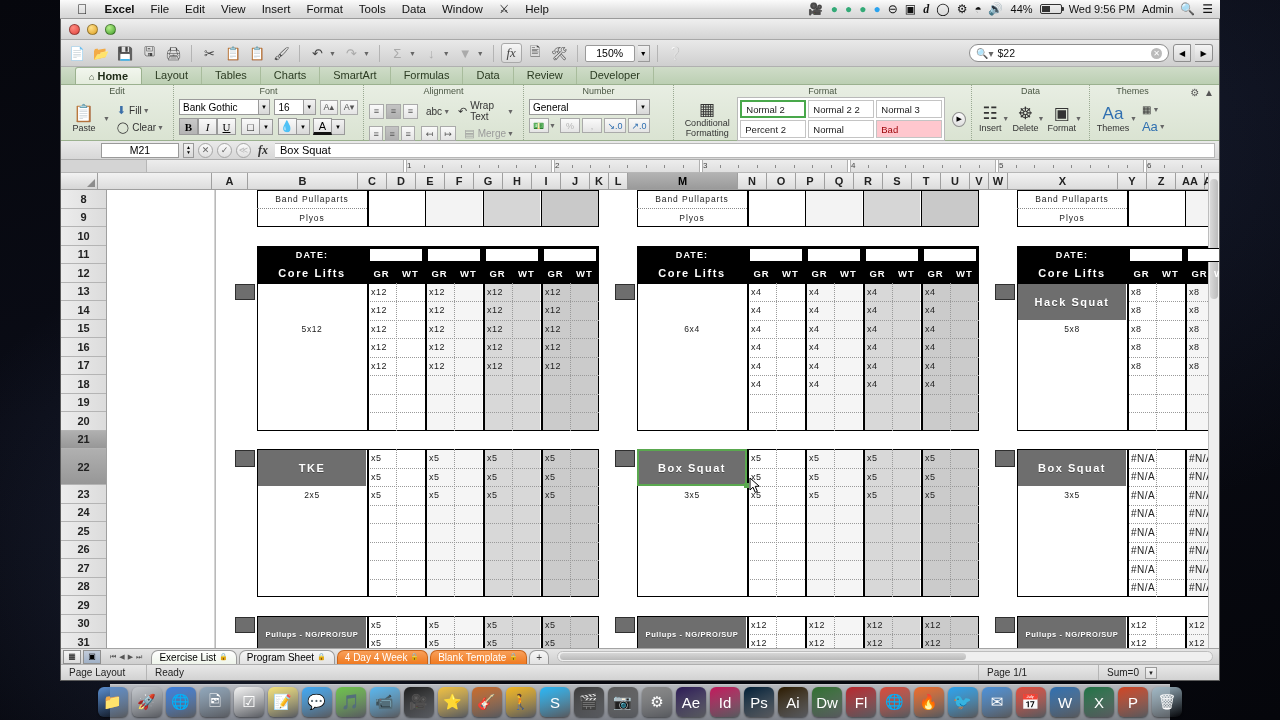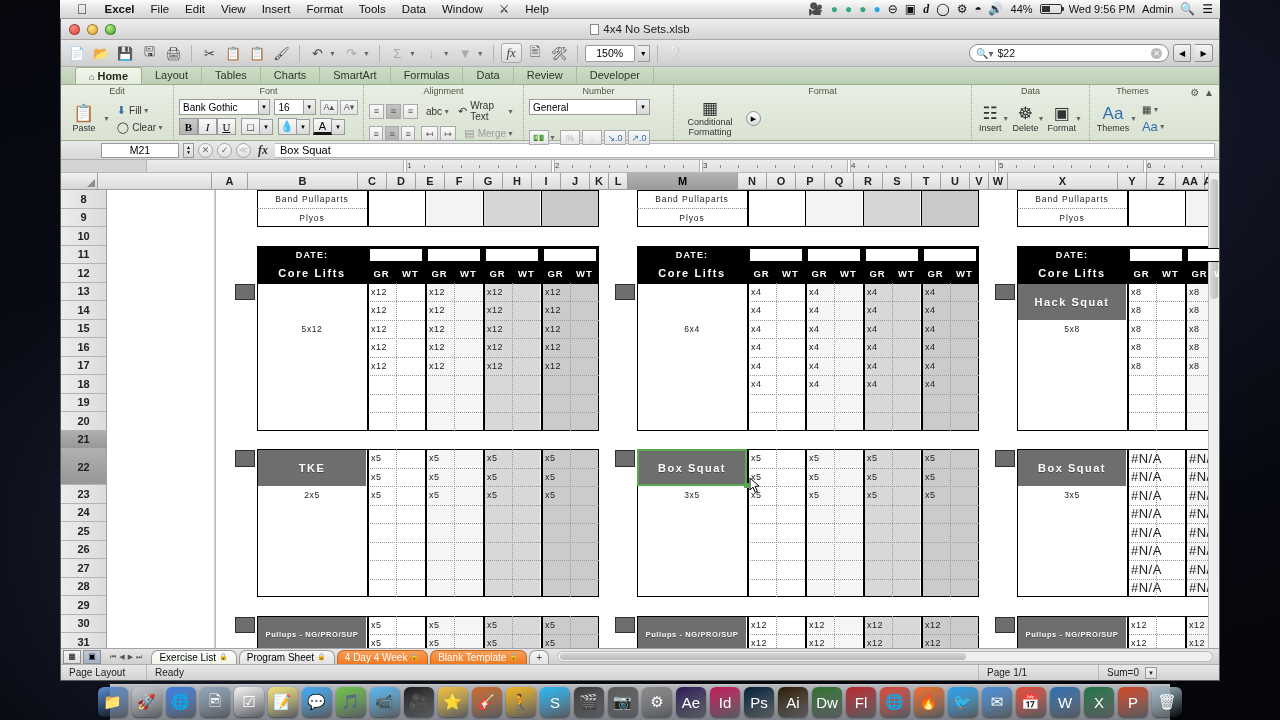--- a/index.html
+++ b/index.html
@@ -143,21 +143,21 @@
 
   .hdrbar{position:absolute;background:#000;color:#fff;}
   .datefield{position:absolute;background:#fff;border:1.2px solid #000;}
   .grwt{position:absolute;color:#fff;font-size:9.5px;font-weight:bold;letter-spacing:1px;text-align:center;line-height:19px;}
 
   .exname{position:absolute;background:#6e6e6e;color:#fff;display:flex;align-items:center;justify-content:center;
            font-size:11px;letter-spacing:1.5px;font-weight:bold;text-shadow:0 1px 0 rgba(0,0,0,.35);text-align:center;}
   .exname.sm{font-size:7.5px;letter-spacing:.6px;}
   .setsrep{position:absolute;text-align:center;font-size:8.5px;color:#222;letter-spacing:.6px;}
   .repcell{position:absolute;font-size:9px;color:#222;letter-spacing:.5px;display:flex;align-items:center;padding-left:4px;}
-  .repcell.na{font-size:13px;}
+  .repcell.na{font-size:10px;}
   .lmark{position:absolute;background:#6e6e6e;border:1px solid #2f2f2f;}
   .boxwrap{position:absolute;border:1.5px solid #000;}
   .vline{position:absolute;background:#000;width:1.5px;}
   .dline{position:absolute;border-top:1px dotted #9a9a9a;}
   .dvline{position:absolute;border-left:1px dotted #9a9a9a;}
   .shade{position:absolute;}
 
   
   #selcell{position:absolute;border:2px solid #5aa84f;box-sizing:border-box;}
   #selhandle{position:absolute;width:5px;height:5px;background:#5aa84f;}
@@ -238,21 +238,20 @@
   </div>
 
   <div id="xlwin">
 
     <div id="titlebar">
       <div class="traffic">
         <span class="tl r"></span>
         <span class="tl y"></span>
         <span class="tl g"></span>
       </div>
-      <div id="wintitle"><span class="docicon"></span><span>4x4 No Sets.xlsb</span></div>
     </div>
 
     <div id="toolbar">
       <span class="tbtn">📄</span>
       <span class="tbtn">📂</span>
       <span class="tbtn">💾</span>
       <span class="tbtn">🖫</span>
       <span class="tbtn">🖨</span>
       <span class="tsep"></span>
       <span class="tbtn">✂</span>
@@ -381,21 +380,21 @@
                 <span class="gl">▤</span>
                 <span>Merge</span>
                 <span class="tcaret">▼</span>
               </span>
           </div>
         </div>
       </div>
 
       <div class="rgroup" style="width:150px">
         <div class="glabel">Number</div>
-        <div class="gcol" style="gap:15px;padding-top:2px">
+        <div class="gcol" style="gap:3px;padding-top:2px">
           <div class="grow" style="gap:0">
             <span class="numbox">General</span>
             <span class="ddarrow">▼</span>
           </div>
           <div class="grow" style="gap:2px">
             <span class="abtn" style="color:#b5b5b5;width:20px">💵</span>
               <span class="tcaret">▼</span>
             <span class="abtn" style="color:#b5b5b5;width:20px">%</span>
             <span class="abtn" style="color:#b5b5b5;width:20px">,</span>
             <span class="abtn" style="width:22px;color:#2f6fb0">↘.0</span>
@@ -404,20 +403,28 @@
         </div>
       </div>
 
       <div class="rgroup" style="width:298px">
         <div class="glabel">Format</div>
         <div class="grow" style="gap:4px;padding-left:2px">
           <div class="bigbtn" style="width:58px">
             <span class="gl">▦</span>
             <span style="line-height:9px">Conditional</span>
             <span style="line-height:9px">Formatting</span>
+          </div>
+          <div class="stylegrid">
+            <div class="stylecell sel">Normal 2</div>
+            <div class="stylecell">Normal 2 2</div>
+            <div class="stylecell">Normal 3</div>
+            <div class="stylecell">Percent 2</div>
+            <div class="stylecell">Normal</div>
+            <div class="stylecell bad">Bad</div>
           </div>
           <span class="moreBtn">▶</span>
         </div>
       </div>
 
       <div class="rgroup" style="width:118px">
         <div class="glabel">Data</div>
         <div class="grow" style="gap:1px">
           <div class="bigbtn">
               <span class="gl">☷</span>

